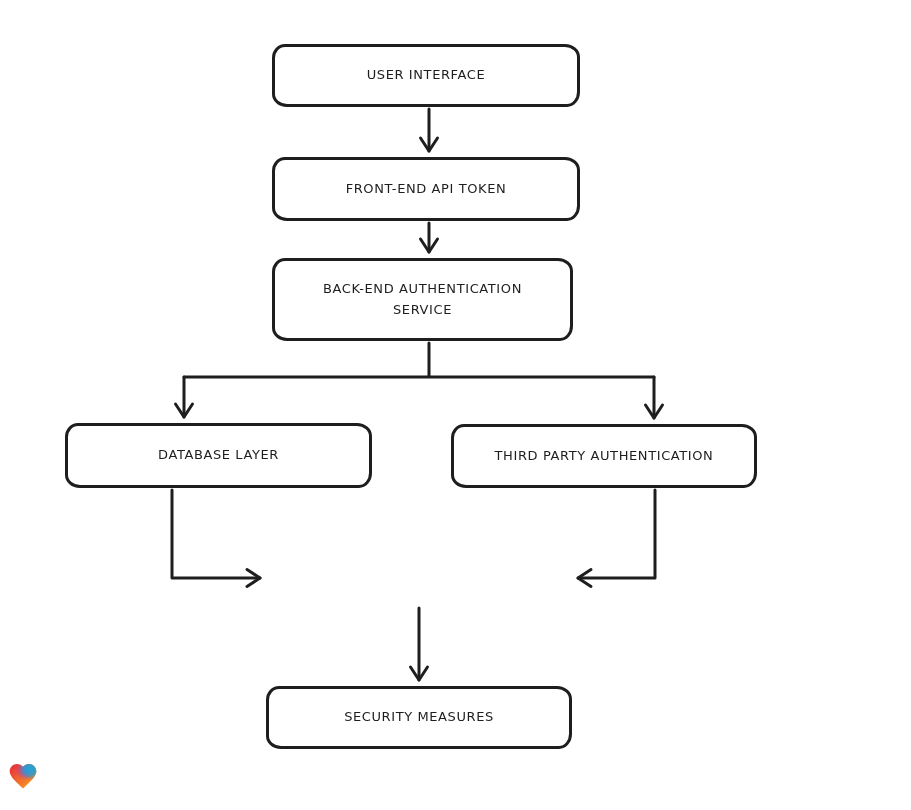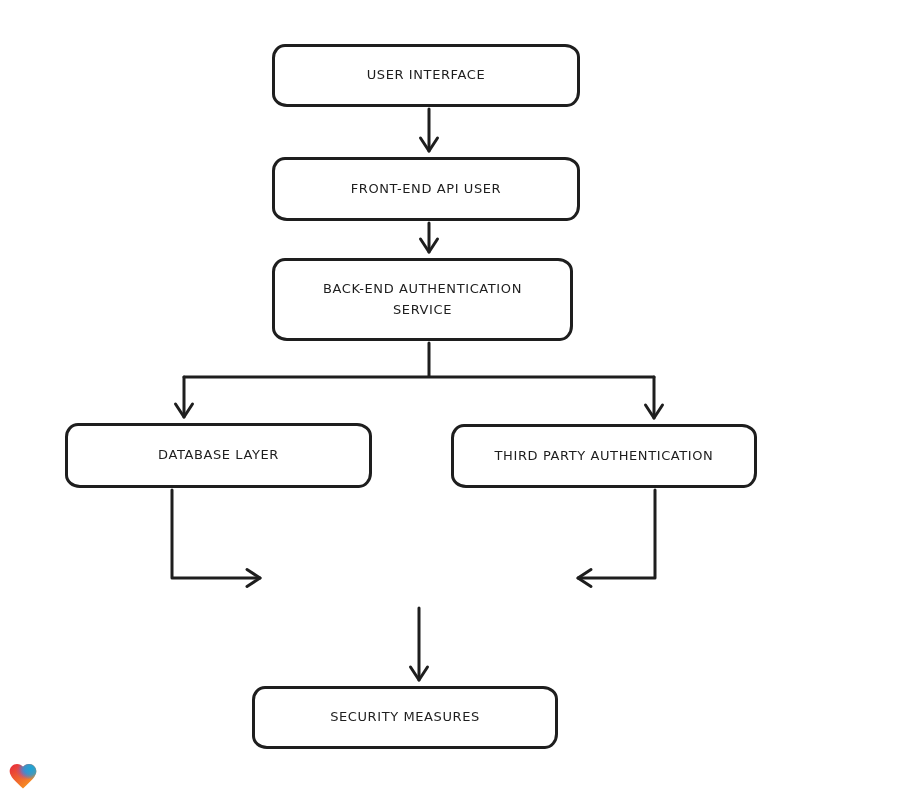--- a/index.html
+++ b/index.html
@@ -34,21 +34,21 @@
     color: #1e1e1e;
     font-weight: 400;
   }
   
   .n-user-interface        { left: 272px; top: 44px;  width: 308px; height: 63px; }
   .n-front-end-api-calls   { left: 272px; top: 157px; width: 308px; height: 64px; }
   .n-back-end-auth         { left: 272px; top: 258px; width: 301px; height: 83px; }
   .n-database-layer        { left: 65px;  top: 423px; width: 307px; height: 65px; }
   .n-third-party-auth      { left: 451px; top: 424px; width: 306px; height: 64px; }
   .n-session-token         { left: 266px; top: 543px; width: 306px; height: 63px; }
-  .n-security-measures     { left: 252px; top: 686px; width: 306px; height: 63px; }
+  .n-security-measures     { left: 266px; top: 686px; width: 306px; height: 63px; }
   .n-back-end-auth .label  { max-width: 240px; }
   .n-session-token .label  { max-width: 185px; }
   .logo-badge {
     position: absolute;
     left: 7px;
     top: 760px;
     width: 32px;
     height: 32px;
     cursor: pointer;
   }
@@ -74,21 +74,21 @@
       <path d="M655 490 L655 578 L578 578" marker-end="url(#arrowhead)"></path>
       <path d="M419 608 L419 680" marker-end="url(#arrowhead)"></path>
     </g>
   </svg>
 
   <div class="node n-user-interface">
     <span class="label">USER INTERFACE</span>
   </div>
 
   <div class="node n-front-end-api-calls">
-    <span class="label">FRONT-END API USER</span>
+    <span class="label">FRONT-END API TOKEN</span>
   </div>
 
   <div class="node n-back-end-auth">
     <span class="label">BACK-END AUTHENTICATION SERVICE</span>
   </div>
 
   <div class="node n-third-party-auth">
     <span class="label">THIRD PARTY AUTHENTICATION</span>
   </div>
 

